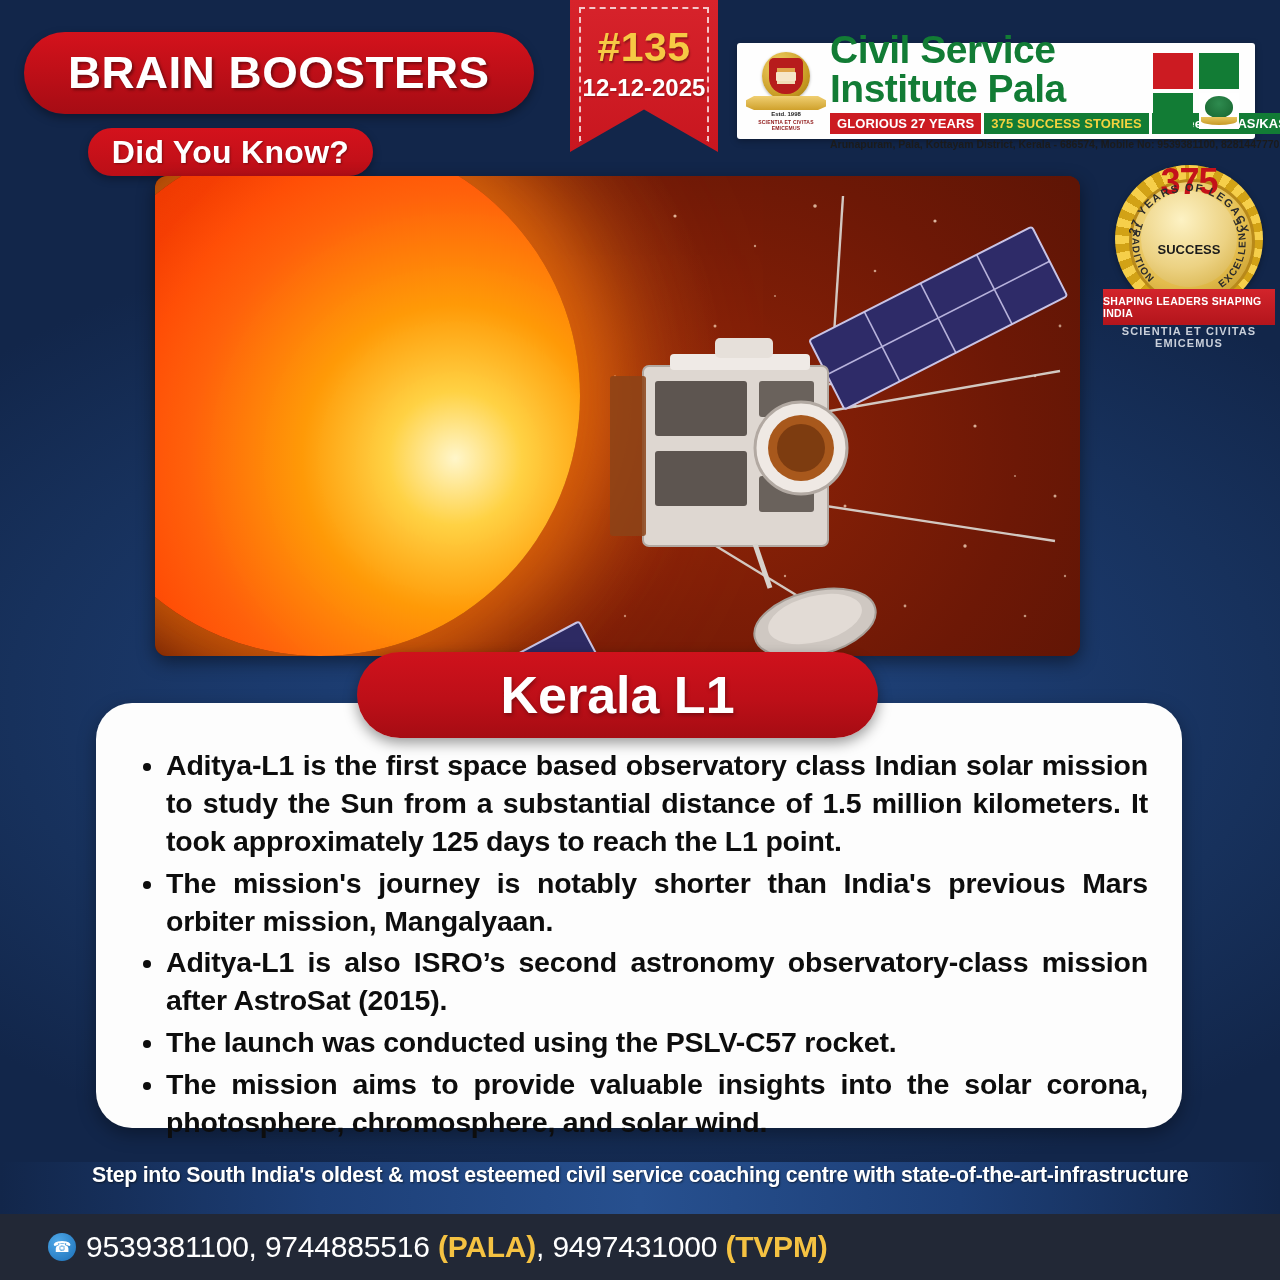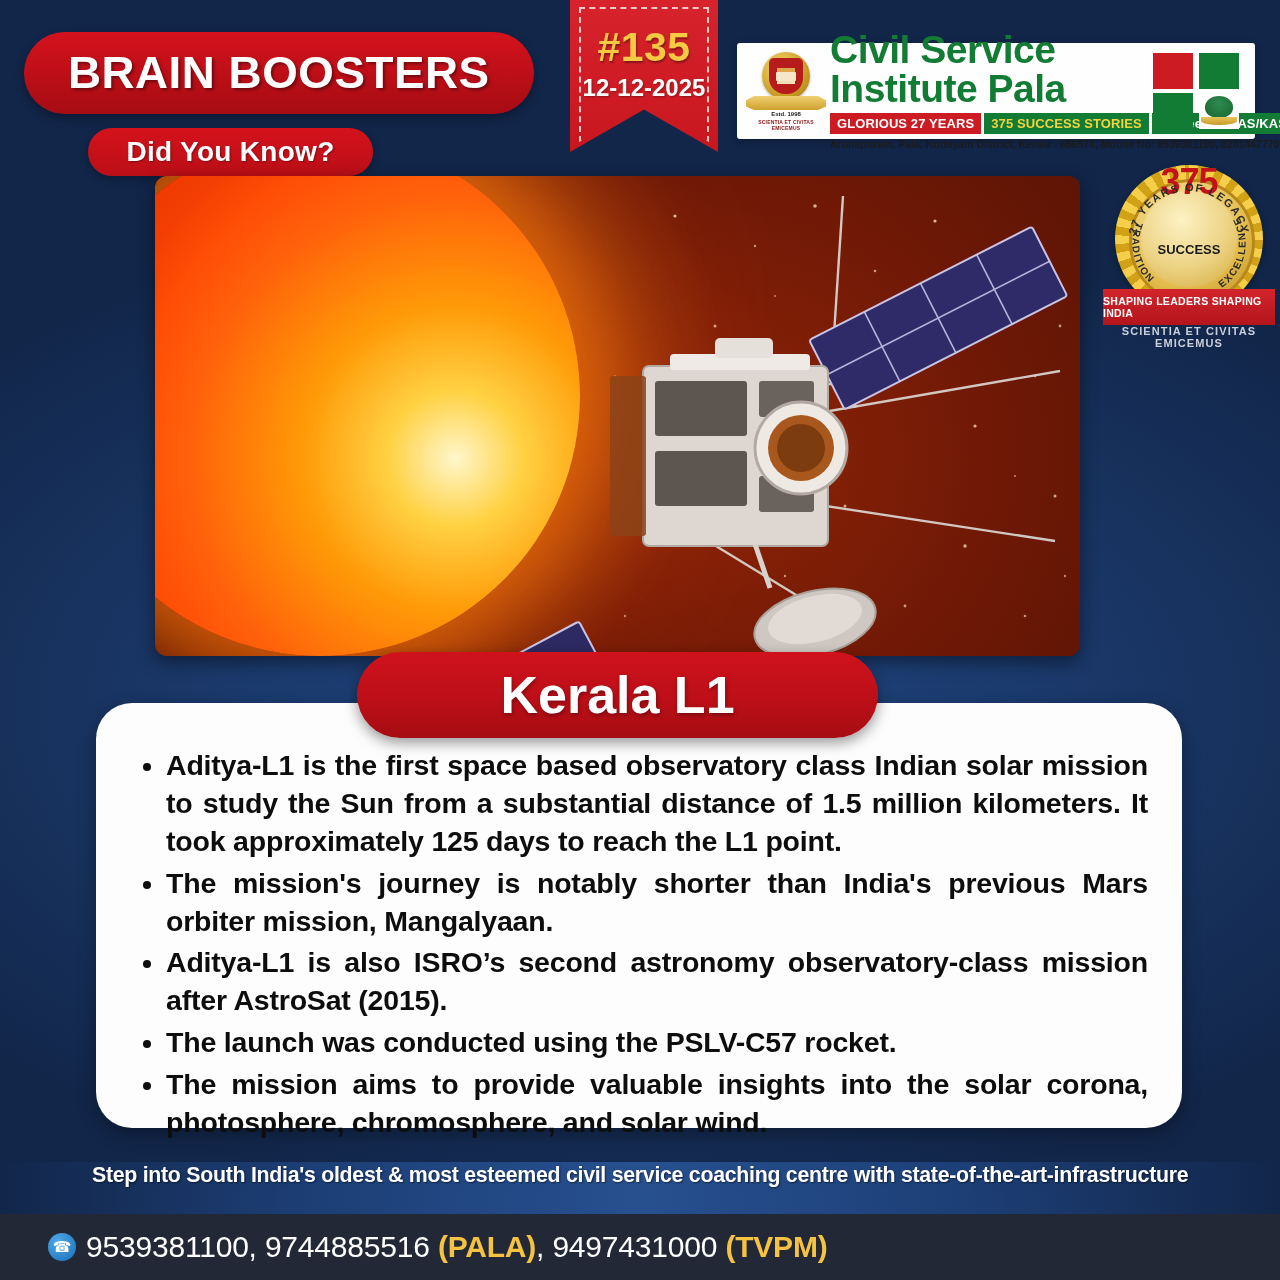--- a/index.html
+++ b/index.html
@@ -30,21 +30,21 @@
     transform:scaleX(1.04);
   }
   .hdr-sub{
     position:absolute;left:88px;top:128px;width:285px;height:48px;
     border-radius:26px;
     background:linear-gradient(180deg,#d4121c 0%,#bb0f17 100%);
     box-shadow:0 3px 8px rgba(0,0,0,.32);
     display:flex;align-items:center;justify-content:center;
   }
   .hdr-sub span{
-    color:#fff;font-size:28px;font-weight:bold;letter-spacing:.3px;
+    color:#fff;font-size:32px;font-weight:bold;letter-spacing:.3px;
     text-shadow:1px 1px 2px rgba(0,0,0,.35);
   }
   
   .ribbon{
     position:absolute;left:570px;top:0;width:148px;height:152px;
     background:linear-gradient(180deg,#d7232b 0%,#c8161f 100%);
     clip-path:polygon(0 0,100% 0,100% 100%,50% 72%,0 100%);
     box-shadow:0 3px 8px rgba(0,0,0,.3);
   }
   .ribbon .dash{

